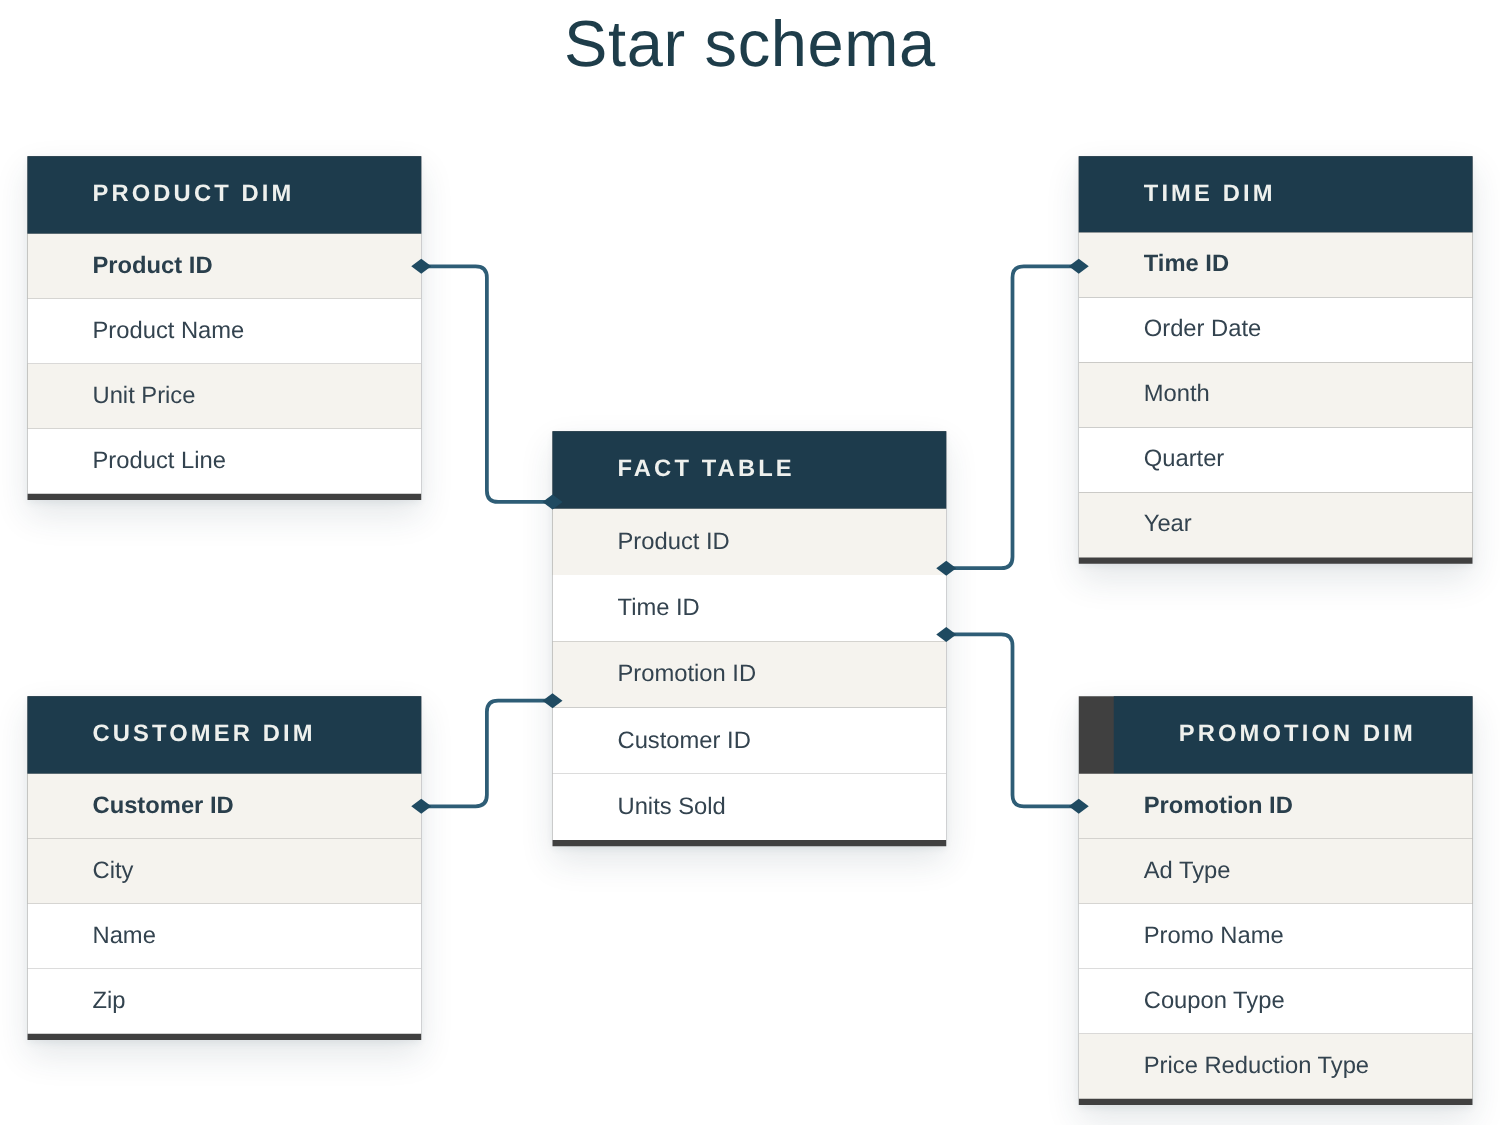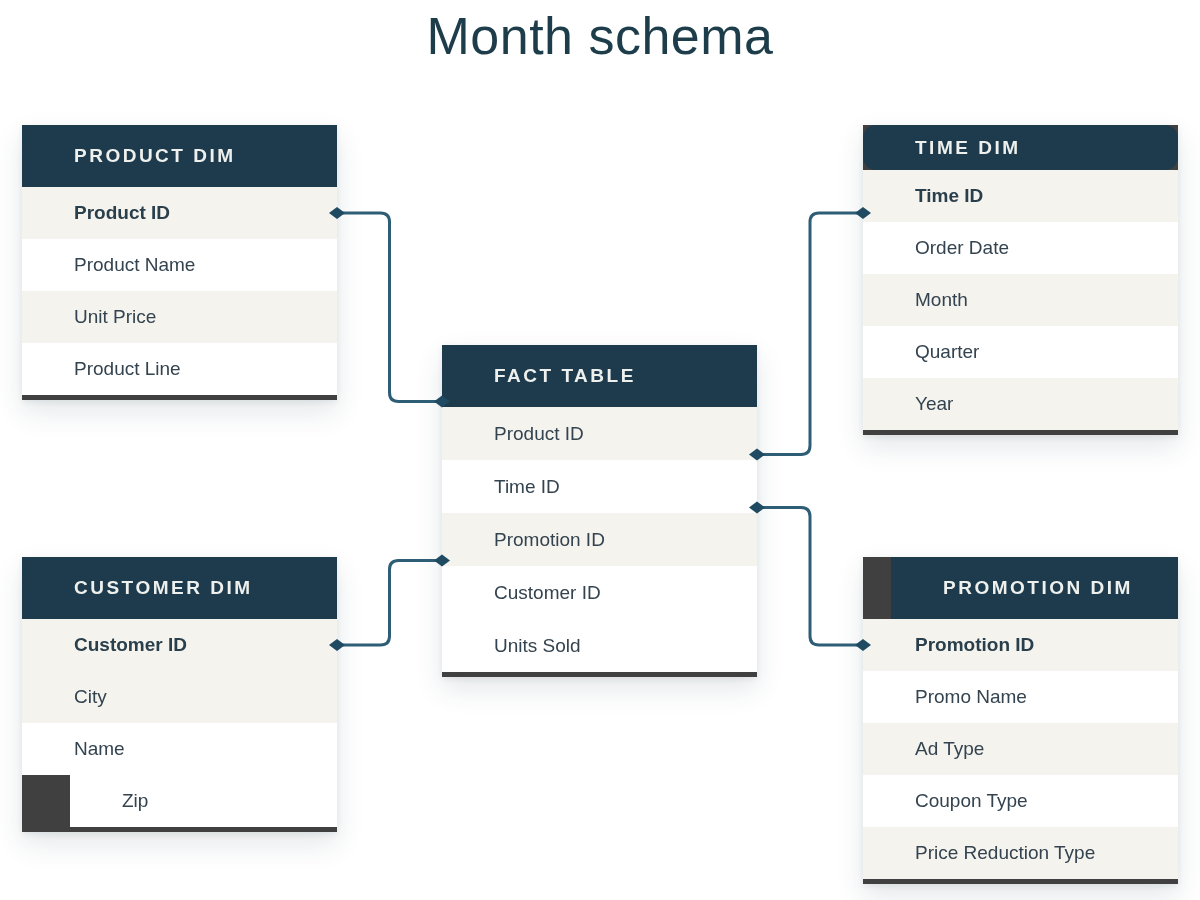--- a/index.html
+++ b/index.html
@@ -56,21 +56,21 @@
     position: absolute;
     inset: 0;
     pointer-events: none;
   }
 </style>
 </head>
 <body>
 
 <div class="canvas">
 
-  <h1 class="page-title">Month schema</h1>
+  <h1 class="page-title">Star schema</h1>
 
   <div class="schema-table" id="tbl-product_dim" style="left: 22px; top: 125px; width: 315px;">
     <div class="table-header" style="height: 62px;">
       <span>PRODUCT DIM</span>
     </div>
     <div class="table-body">
         <div class="field-row alt key" style="height: 52px;">
           <span>Product ID</span>
         </div>
         <div class="field-row" style="height: 52px;">
@@ -79,21 +79,21 @@
         <div class="field-row alt" style="height: 52px;">
           <span>Unit Price</span>
         </div>
         <div class="field-row" style="height: 52px;">
           <span>Product Line</span>
         </div>
       </div>
   </div>
 
   <div class="schema-table" id="tbl-time_dim" style="left: 863px; top: 125px; width: 315px;">
-    <div class="table-header" style="height: 45px; border-radius: 13px;">
+    <div class="table-header" style="height: 61px;">
       <span>TIME DIM</span>
     </div>
     <div class="table-body">
         <div class="field-row alt key" style="height: 52px;">
           <span>Time ID</span>
         </div>
         <div class="field-row" style="height: 52px;">
           <span>Order Date</span>
         </div>
         <div class="field-row alt" style="height: 52px;">
@@ -138,39 +138,39 @@
     <div class="table-body">
         <div class="field-row alt key" style="height: 52px;">
           <span>Customer ID</span>
         </div>
         <div class="field-row alt" style="height: 52px;">
           <span>City</span>
         </div>
         <div class="field-row" style="height: 52px;">
           <span>Name</span>
         </div>
-        <div class="field-row" style="height: 52px; margin-left: 48px;">
+        <div class="field-row" style="height: 52px;">
           <span>Zip</span>
         </div>
       </div>
   </div>
 
   <div class="schema-table" id="tbl-promotion_dim" style="left: 863px; top: 557px; width: 315px;">
     <div class="table-header" style="height: 62px; margin-left: 28px;">
       <span>PROMOTION DIM</span>
     </div>
     <div class="table-body">
         <div class="field-row alt key" style="height: 52px;">
           <span>Promotion ID</span>
         </div>
+        <div class="field-row alt" style="height: 52px;">
+          <span>Ad Type</span>
+        </div>
         <div class="field-row" style="height: 52px;">
           <span>Promo Name</span>
-        </div>
-        <div class="field-row alt" style="height: 52px;">
-          <span>Ad Type</span>
         </div>
         <div class="field-row" style="height: 52px;">
           <span>Coupon Type</span>
         </div>
         <div class="field-row alt" style="height: 52px;">
           <span>Price Reduction Type</span>
         </div>
       </div>
   </div>
 

